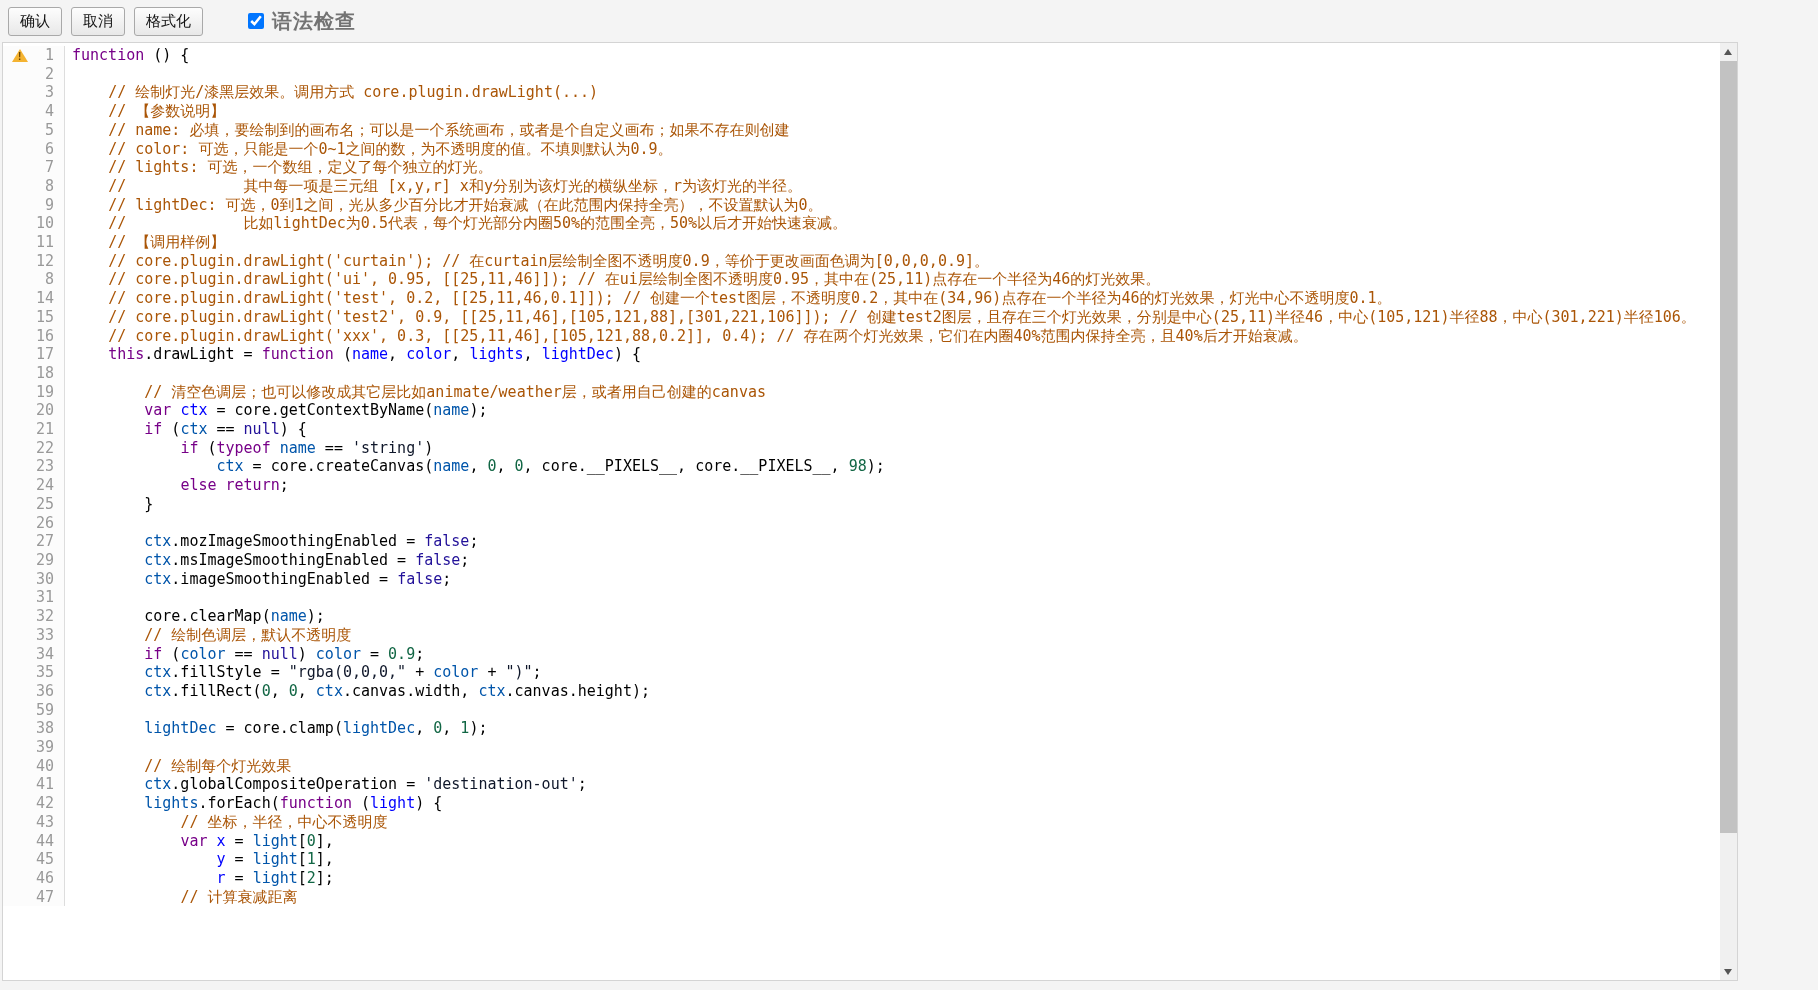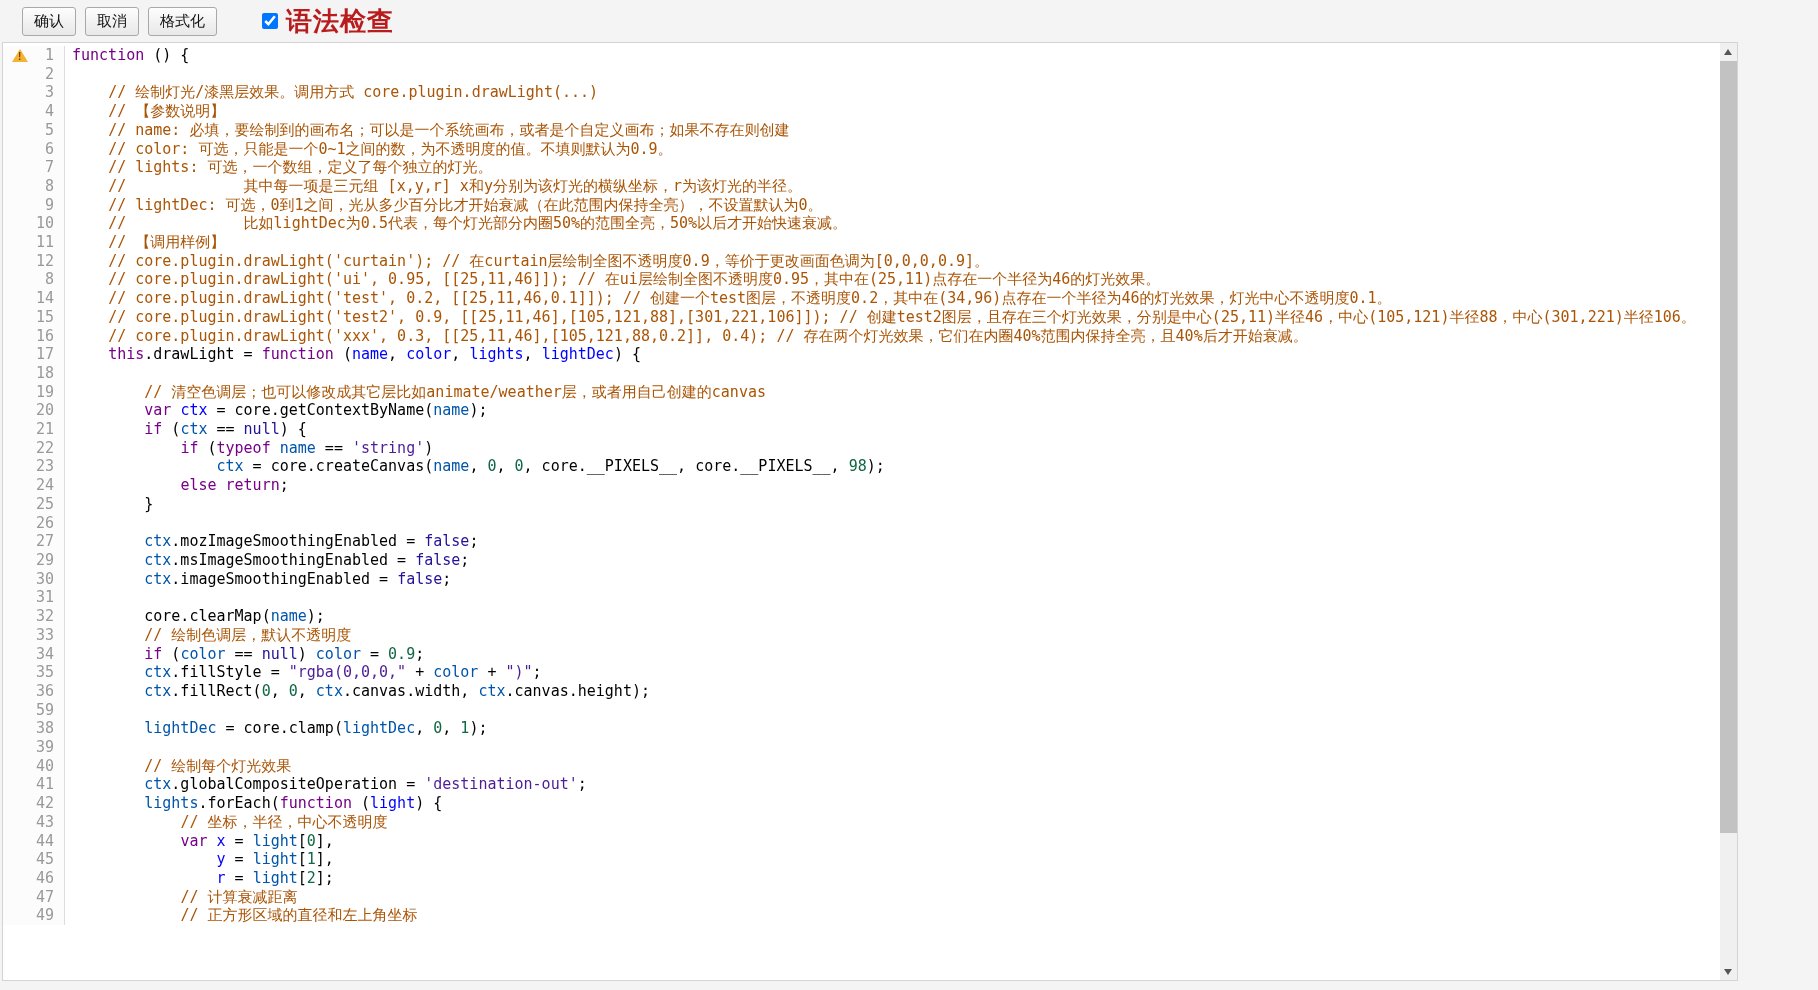--- a/index.html
+++ b/index.html
@@ -1,40 +1,40 @@
 <!DOCTYPE html>
 <html><head>
 <meta charset="utf-8">
 <style>
   html,body{margin:0;padding:0;background:#f4f4f4;width:1818px;height:990px;overflow:hidden;
     font-family:"Liberation Sans","DejaVu Sans",sans-serif;}
   
-  .toolbar{height:42px;display:flex;align-items:center;padding-left:22px;background:#f4f4f4;}
+  .toolbar{height:42px;display:flex;align-items:center;padding-left:8px;background:#f4f4f4;}
   .toolbar button{font-family:"Liberation Sans","DejaVu Sans",sans-serif;font-size:15px;color:#111;
     background:linear-gradient(#fdfdfd,#e8e8e8);border:1px solid #a9a9a9;border-radius:3px;
     padding:4px 11px;margin-right:9px;cursor:pointer;}
   .toolbar .chk{width:16px;height:16px;margin:0 8px 0 36px;}
-  .lint-label{font-size:26px;font-weight:bold;color:#b91c1c;letter-spacing:1px;}
+  .lint-label{font-size:20px;font-weight:bold;color:#737373;letter-spacing:1px;}
   
   .editor{position:relative;margin-left:2px;width:1736px;height:939px;background:#fff;
     border:1px solid #d4d4d4;overflow:hidden;box-sizing:border-box;}
   .code-scroll{position:absolute;left:0;top:0;right:17px;bottom:0;overflow:hidden;padding-top:3px;}
   .cm-line-row{display:flex;align-items:flex-start;}
   .cm-gutter-cell{flex:0 0 62px;box-sizing:border-box;position:relative;text-align:right;
     padding-right:10px;color:#999;background:#fcfcfc;border-right:1px solid #ddd;
     font:15px/18.7px "DejaVu Sans Mono","Liberation Mono",monospace;align-self:stretch;}
   .cm-code{flex:1;margin:0;padding:0 20px 0 7px;white-space:pre-wrap;word-break:break-all;
     font:15px/18.7px "DejaVu Sans Mono","Liberation Mono",monospace;color:#000;min-height:18.7px;}
   
   .tk-c{color:#aa5506;}
   .tk-k{color:#770088;}
   .tk-d{color:#0000ff;}
   .tk-v{color:#0055aa;}
   .tk-n{color:#116644;}
-  .tk-s{color:#4c1d95;margin-top:27px;}
+  .tk-s{color:#0f172a;margin-top:27px;}
   .tk-a{color:#221199;}
   .tk-p{color:#000;}
   
   .warn-tri{position:absolute;left:9px;top:3px;width:0;height:0;
     border-left:8px solid transparent;border-right:8px solid transparent;
     border-bottom:13px solid #f4b331;}
   .warn-tri::after{content:"!";position:absolute;left:-2px;top:1px;
     font:bold 10px/13px "Liberation Sans",sans-serif;color:#6b4300;}
   
   .vscroll{position:absolute;top:0;right:0;width:17px;height:100%;background:#f0f0f0;}
@@ -237,24 +237,20 @@
         <pre class="cm-code"><span class="tk-p">                </span><span class="tk-d">y</span><span class="tk-p"> = </span><span class="tk-v">light</span><span class="tk-p">[</span><span class="tk-n">1</span><span class="tk-p">],</span></pre>
       </div>
       <div class="cm-line-row">
         <div class="cm-gutter-cell">46</div>
         <pre class="cm-code"><span class="tk-p">                </span><span class="tk-d">r</span><span class="tk-p"> = </span><span class="tk-v">light</span><span class="tk-p">[</span><span class="tk-n">2</span><span class="tk-p">];</span></pre>
       </div>
       <div class="cm-line-row">
         <div class="cm-gutter-cell">47</div>
         <pre class="cm-code"><span class="tk-c">            // 计算衰减距离</span></pre>
       </div>
-      <div class="cm-line-row">
-        <div class="cm-gutter-cell">49</div>
-        <pre class="cm-code"><span class="tk-c">            // 正方形区域的直径和左上角坐标</span></pre>
-      </div>
     </div>
   <div class="vscroll">
     <div class="arrow up">
         <div class="tri-up"></div>
       </div>
     <div class="vthumb"></div>
     <div class="arrow down">
         <div class="tri-down"></div>
       </div>
   </div>

